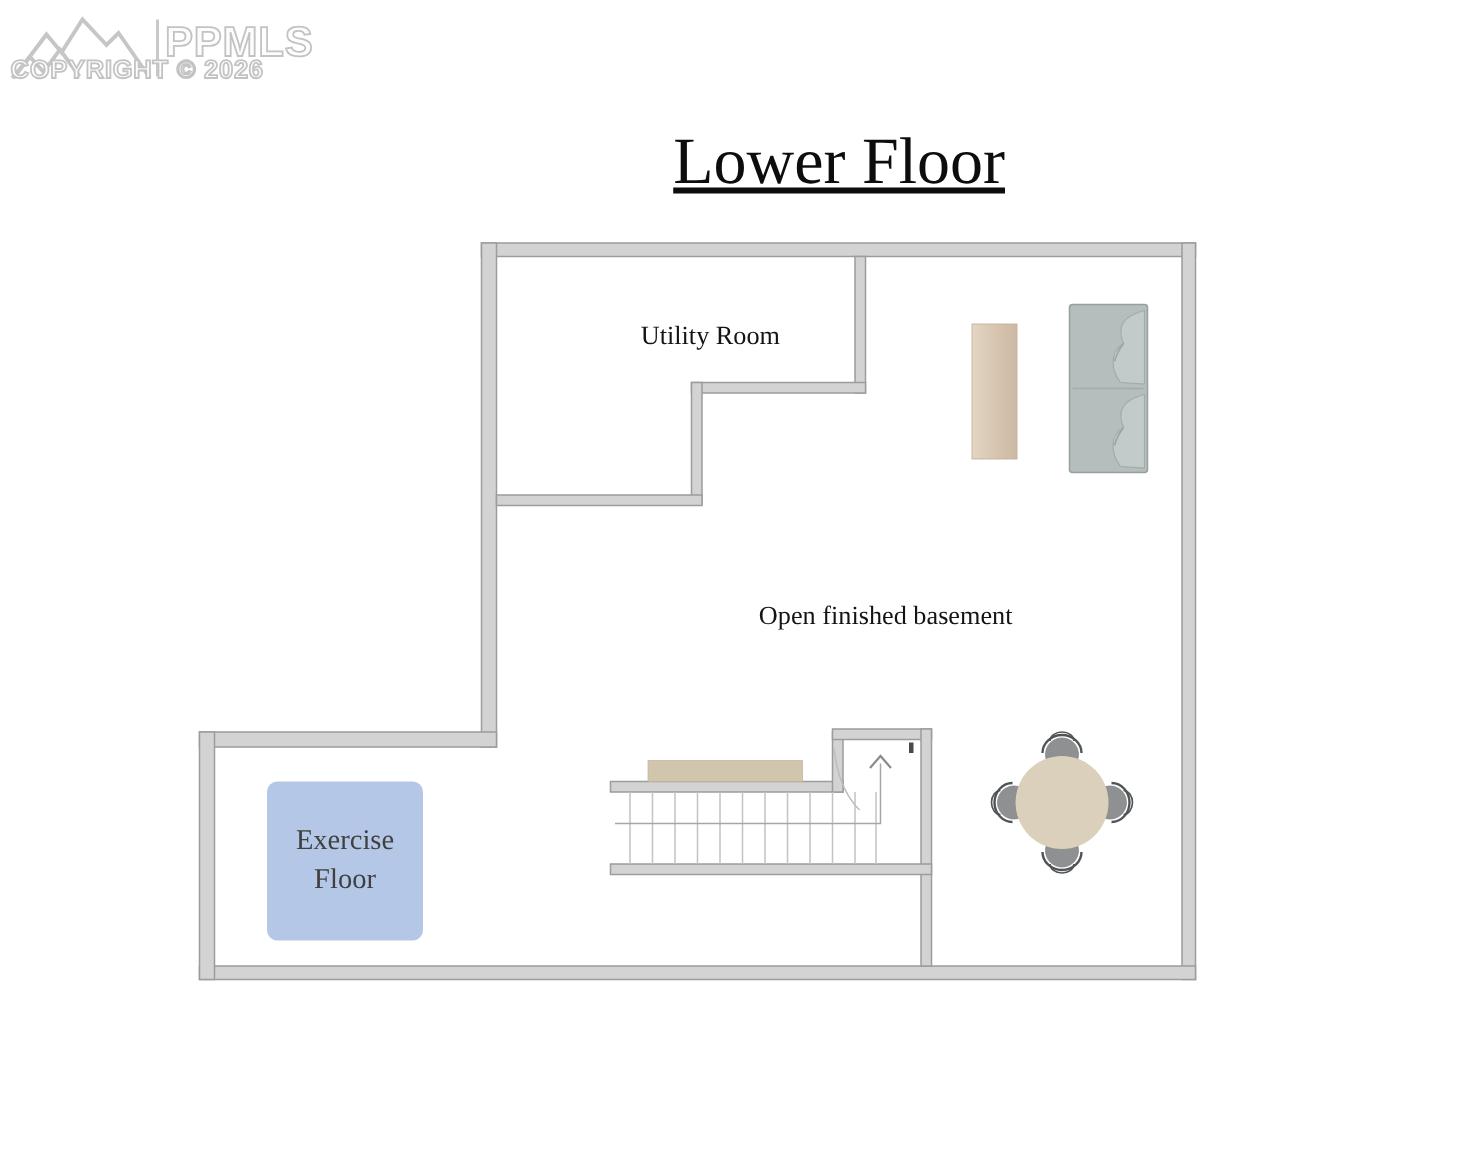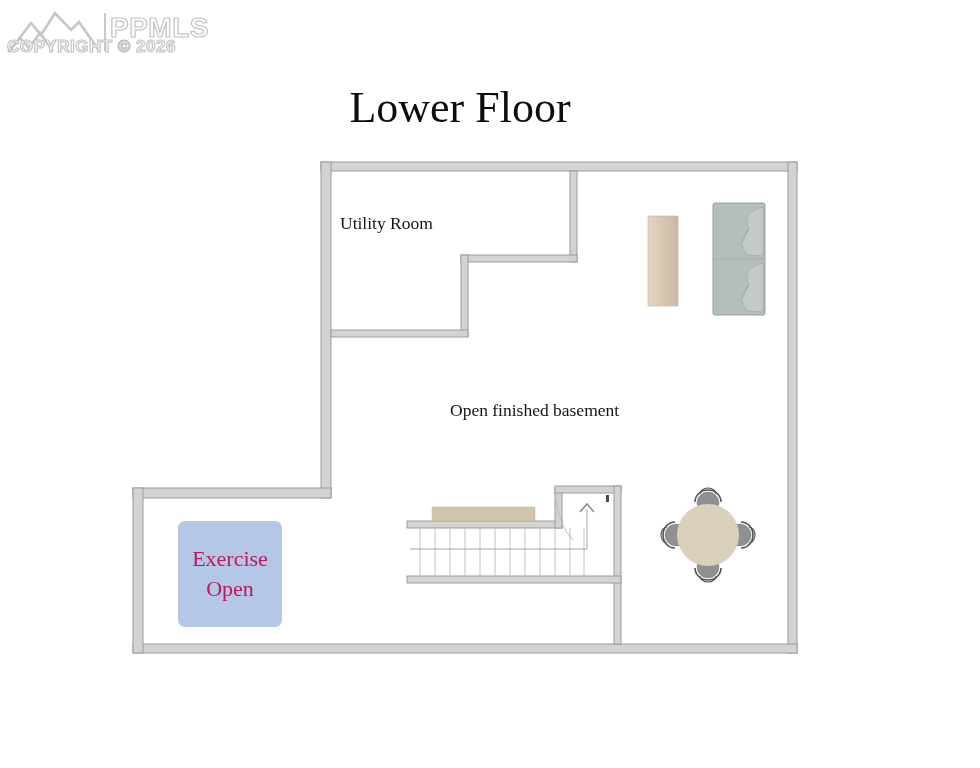--- a/index.html
+++ b/index.html
@@ -16,37 +16,37 @@
   .wm-text{
     font-family:"Liberation Sans",sans-serif;font-weight:bold;
     color:#fdfdfd;-webkit-text-stroke:1.2px #c3c3c3;letter-spacing:.5px;
     position:absolute;white-space:nowrap;
   }
   .wm-brand{left:105px;top:8px;font-size:28px;}
   .wm-copy{left:2px;top:33px;font-size:17px;}
 
   
   .page-title{
-    position:absolute;left:250px;top:82px;width:420px;text-align:center;
-    font-size:44px;color:#0d0d0d;
+    position:absolute;left:250px;top:82px;width:420px;text-align:right;
+    font-size:44px;color:#0d0d0d;text-decoration:underline;
   }
-  .room-label{position:absolute;color:#141414;font-size:17.5px;text-align:left;}
+  .room-label{position:absolute;color:#141414;font-size:17.5px;text-align:right;}
   .label-utility{left:340px;top:213px;width:180px;}
   .label-basement{left:450px;top:400px;width:225px;}
 
   
   .plan{position:absolute;left:0;top:0;}
   .wall{fill:#d3d3d3;stroke:#9c9c9c;stroke-width:1;}
   .tread{stroke:#c2c2c2;stroke-width:1;}
 
   
   .exercise{
     position:absolute;left:178px;top:521px;width:104px;height:106px;
     background:#b5c7e7;border-radius:7px;display:flex;flex-direction:column;
-    align-items:center;justify-content:center;color:#be185d;font-size:22px;
+    align-items:center;justify-content:center;color:#404040;font-size:19px;
     line-height:1.35;
   }
 </style>
 </head>
 <body>
 
 <div class="stage">
 
   <div class="watermark">
     <svg class="wm-logo" width="96" height="48" viewBox="0 0 96 48">
@@ -132,16 +132,16 @@
       <use href="#chair" transform="rotate(-90)"></use>
       <circle cx="0" cy="0" r="31" fill="#dbd0bb"></circle>
     </g>
   </svg>
 
   <div class="room-label label-utility">Utility Room</div>
   <div class="room-label label-basement">Open finished basement</div>
 
   <div class="exercise">
     <span>Exercise</span>
-    <span>Open</span>
+    <span>Floor</span>
   </div>
 
 </div>
 
 </body></html>

